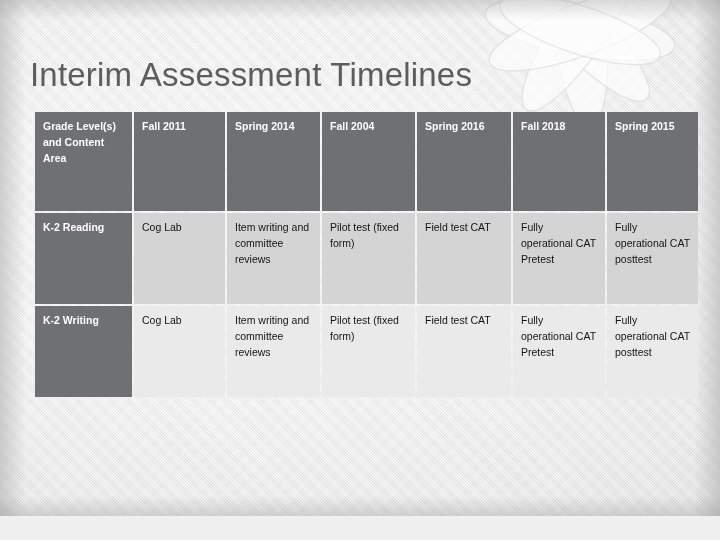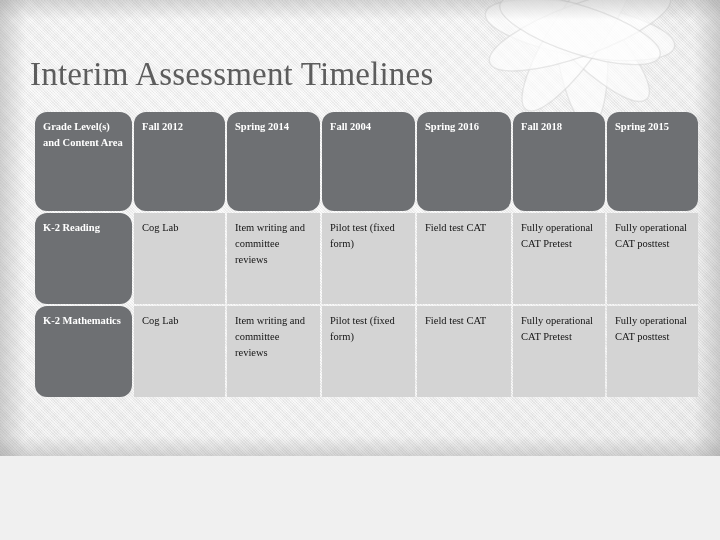--- a/index.html
+++ b/index.html
@@ -11,26 +11,25 @@
     height: 540px;
     overflow: hidden;
     font-family: "Liberation Sans", sans-serif;
     background: #f0f0f0;
   }
 
   
   #slide {
     position: relative;
     width: 720px;
-    height: 456px;
+    height: 516px;
     overflow: hidden;
     background:
       radial-gradient(ellipse 900px 520px at 38% 40%,
             #fbfbfb 0%, #f6f6f6 38%, #ededed 62%, #e2e2e2 82%, #d8d8d8 100%);
-    font-family: Liberation Serif, serif;
   }
   
   #texture {
     position: absolute;
     inset: 0;
     pointer-events: none;
     opacity: .55;
     background-image:
       repeating-linear-gradient(45deg,
         rgba(255,255,255,.55) 0px, rgba(255,255,255,.55) 1px,
@@ -91,21 +90,20 @@
     font-size: 10.5px;
     line-height: 1.52;
     color: #141414;
     background: #d4d4d4;
   }
   #tbl thead td,
   #tbl td.rowhead {
     background: #6e7073;
     color: #ffffff;
     font-weight: 700;
-    border-radius: 12px;
   }
   #tbl thead td { height: 86px; }
   #tbl tbody tr td { height: 78px; }
   #tbl tbody tr.alt td { background: #eaeaea; }
   #tbl tbody tr.alt td.rowhead { background: #6e7073; }
 
   
   col.c0 { width: 97px; }
   col.c1 { width: 91px; }
   col.c2 { width: 93px; }
@@ -144,40 +142,40 @@
         <col class="c1">
         <col class="c2">
         <col class="c3">
       <col class="c4">
         <col class="c5">
         <col class="c6">
     </colgroup>
     <thead>
       <tr>
         <td>Grade Level(s) and Content Area</td>
-        <td>Fall 2012</td>
+        <td>Fall 2011</td>
         <td>Spring 2014</td>
         <td>Fall 2004</td>
         <td>Spring 2016</td>
         <td>Fall 2018</td>
         <td>Spring 2015</td>
       </tr>
     </thead>
     <tbody>
       <tr>
         <td class="rowhead">K-2 Reading</td>
         <td>Cog Lab</td>
         <td>Item writing and committee reviews</td>
         <td>Pilot test (fixed form)</td>
         <td>Field test CAT</td>
         <td>Fully operational CAT Pretest</td>
         <td>Fully operational CAT posttest</td>
       </tr>
-      <tr>
-        <td class="rowhead">K-2 Mathematics</td>
+      <tr class="alt">
+        <td class="rowhead">K-2 Writing</td>
         <td>Cog Lab</td>
         <td>Item writing and committee reviews</td>
         <td>Pilot test (fixed form)</td>
         <td>Field test CAT</td>
         <td>Fully operational CAT Pretest</td>
         <td>Fully operational CAT posttest</td>
       </tr>
     </tbody>
   </table>
 

